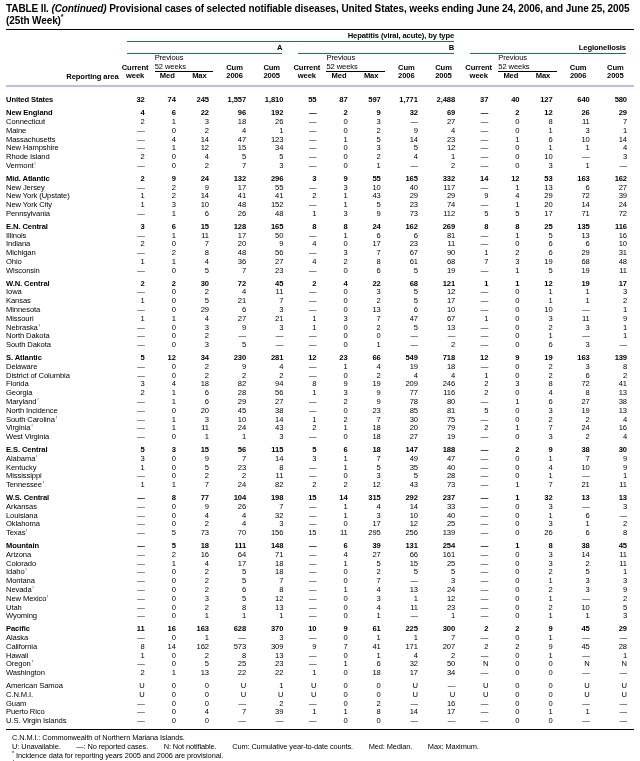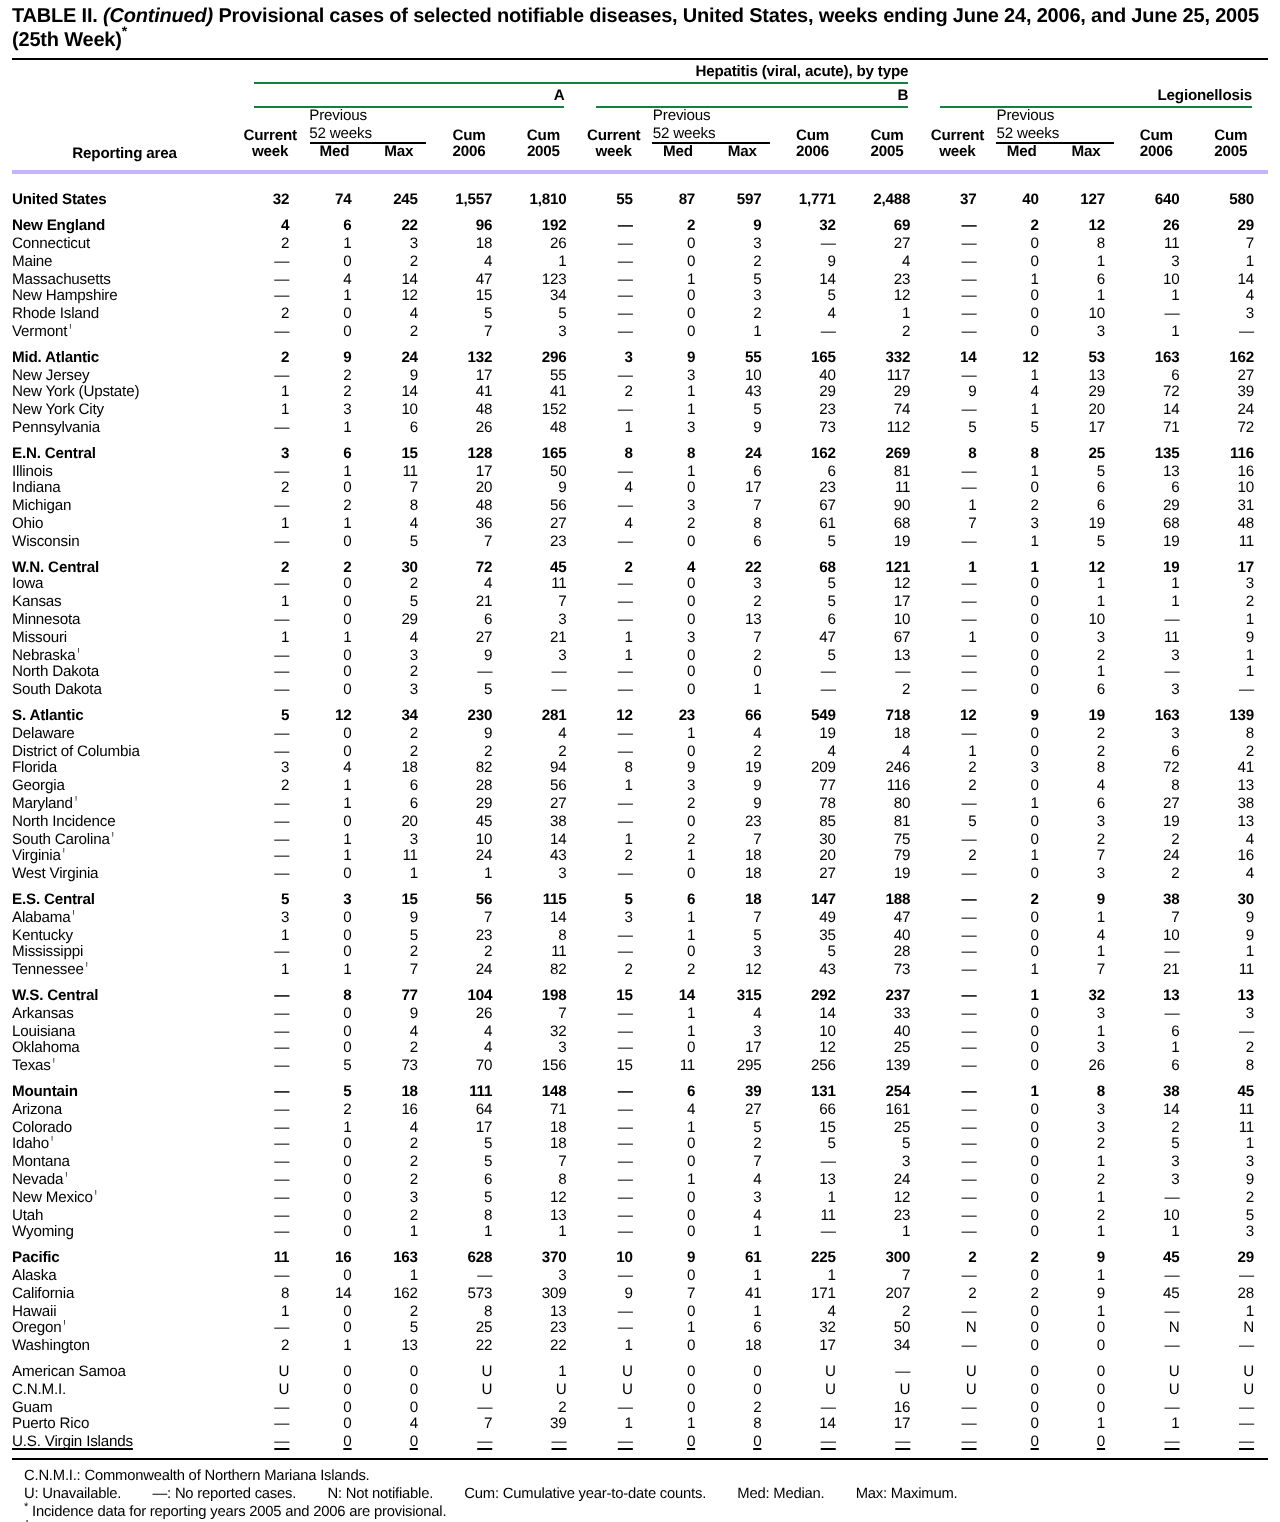--- a/index.html
+++ b/index.html
@@ -22,30 +22,30 @@
            letter-spacing:-0.1px; }
 
   thead th { line-height:9px; }
   thead .grp div { border-bottom:1px solid #15803d; text-align:right; padding:1px 0 1px 0;
                    margin:0 8px; font-weight:bold; font-size:7.6px; }
   thead tr.h2 .grp div { font-weight:bold; }
   thead .noline { border:none; }
   thead .prev-h div { border-bottom:1px solid #000; text-align:left; white-space:pre-line;
                       margin:0 3px; padding-bottom:0px; line-height:8.5px; }
   thead .num-h { text-align:center; white-space:pre-line; line-height:8.5px; font-weight:bold; }
-  thead .area-h { text-align:center; font-weight:bold;margin-left:28px; }
+  thead .area-h { text-align:right; font-weight:bold;margin-left:28px; }
   thead tr.h3 th[rowspan], thead tr.h4 th { border-bottom:2px solid #c4b5fd; padding-bottom:4px; }
 
   tbody td { line-height:8.8px; text-align:right; padding-right:7px; white-space:nowrap; }
   tbody td.area { text-align:left; padding-right:0; padding-left:0; overflow:hidden; }
   tbody tr.total td, tbody tr.region td { font-weight:bold; }
   tbody tr.total td.area, tbody tr.region td.area { font-weight:bold; }
   tbody tr.total td { padding-top:9px; padding-bottom:1px; }
   tbody tr.gap td { padding-top:4px; }
-  tbody tr:last-child td { padding-bottom:3px; border-bottom:1.5px solid #000;text-decoration:underline; }
+  tbody tr:last-child td { padding-bottom:3px; border-bottom:1.5px solid #000; }
   sup { font-size:5.5px; line-height:0; position:relative; top:-0.5px; }
 
   .footnotes { margin-top:3px; padding-left:6px; font-size:7.4px; line-height:9.3px;
                white-space:pre-wrap; letter-spacing:-0.1px; }
   .footnotes div { white-space:pre-wrap; }
 </style>
 </head>
 <body>
 
 <div class="page">

